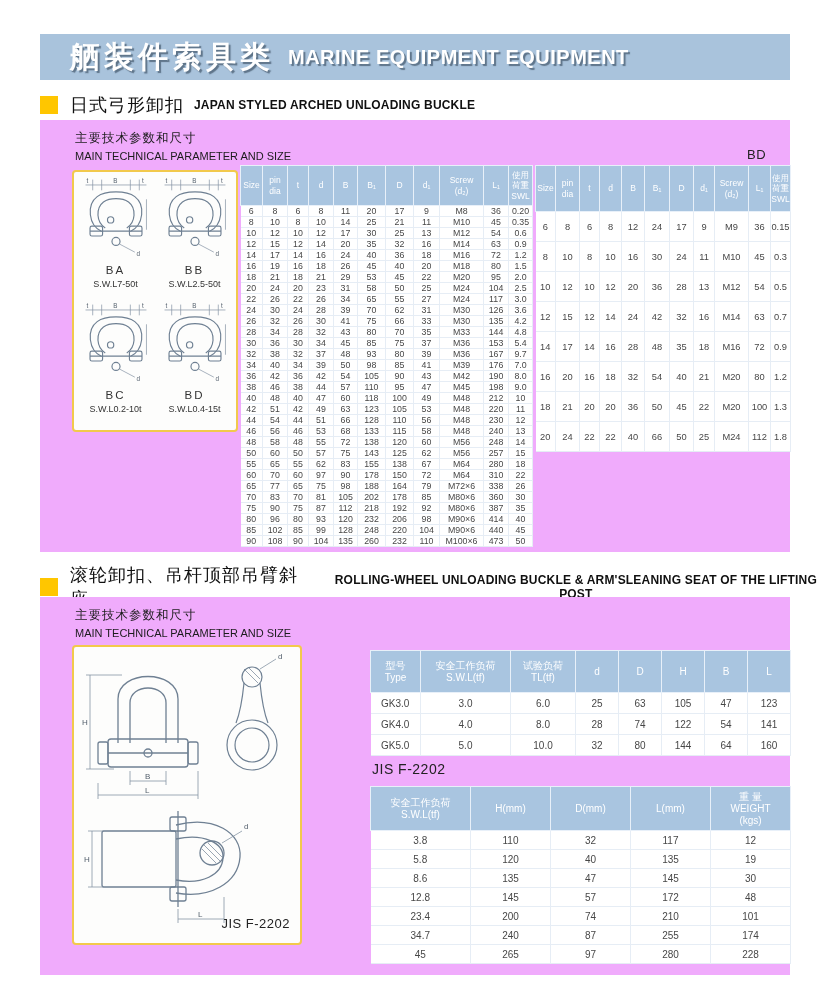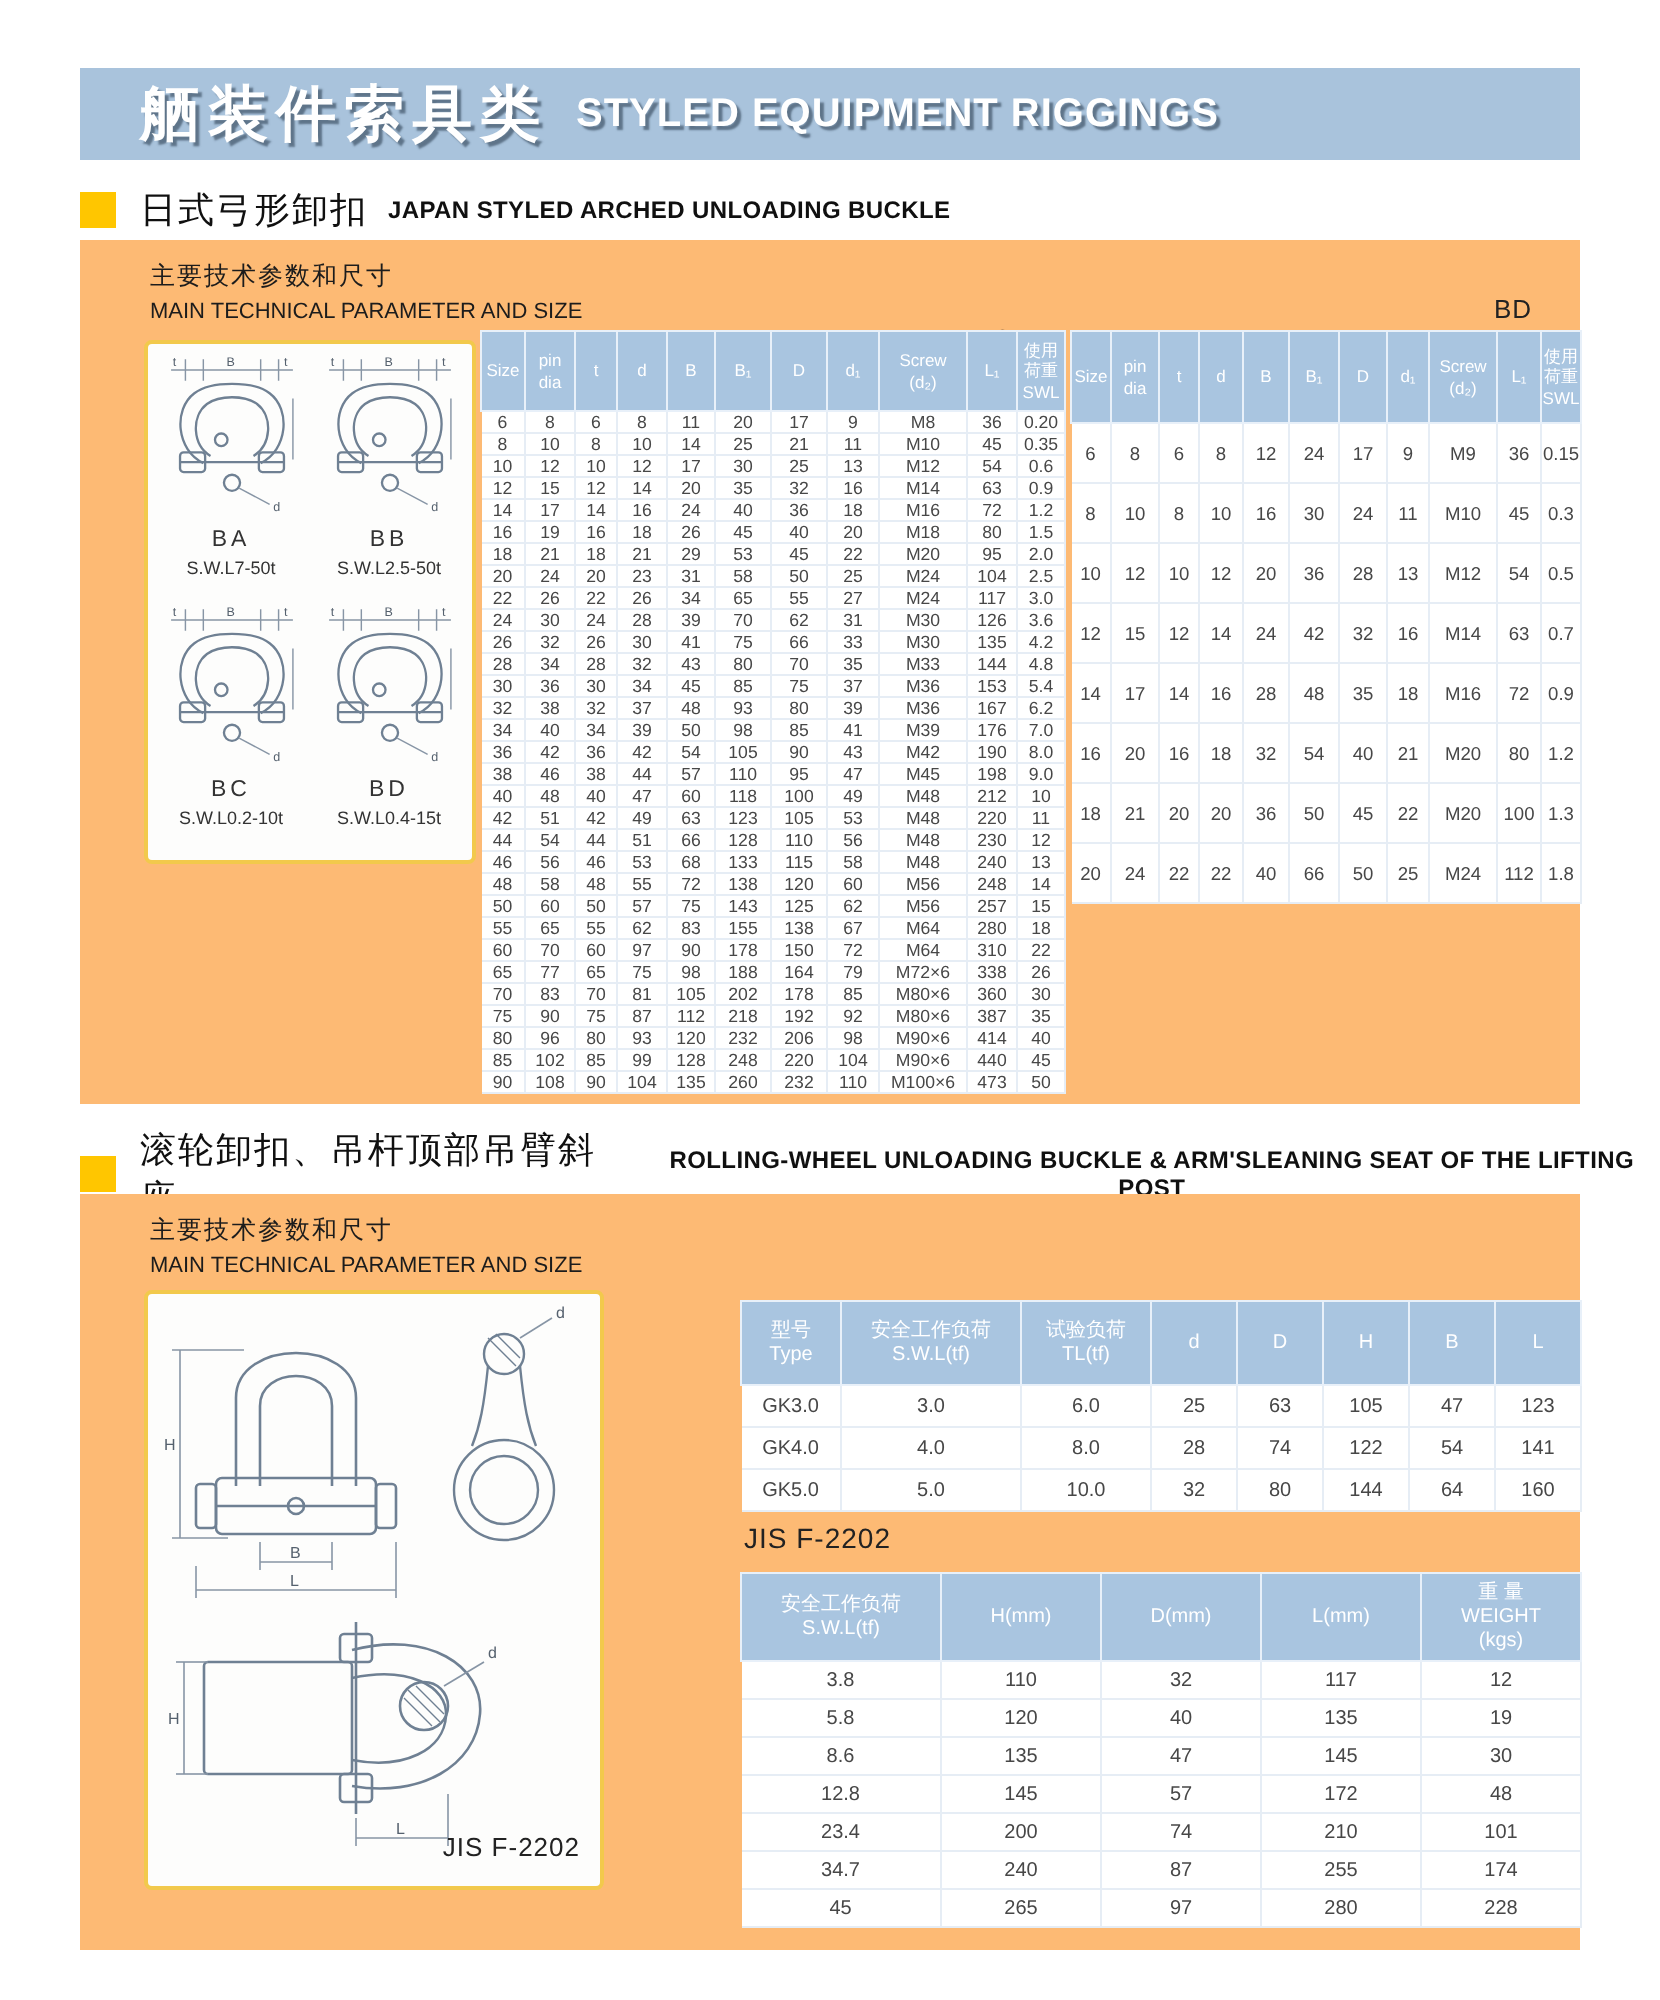--- a/index.html
+++ b/index.html
@@ -16,21 +16,21 @@
 
   
   .sec-title { position:absolute; left:40px; display:flex; align-items:center; }
   .bullet { width:18px; height:18px; background:#ffc600; margin-right:12px; flex:none; }
   .sec-cn { font-size:18px; font-weight:normal; color:#101010; letter-spacing:1px; }
   .sec-en { font-size:12px; font-weight:bold; color:#101010; margin-left:10px; letter-spacing:0.2px;text-align:center; }
   #sec1-title { top:93px; }
   #sec2-title { top:563px; }
 
   
-  .sec-box { position:absolute; left:40px; width:750px; background:#fdba74; }
+  .sec-box { position:absolute; left:40px; width:750px; background:#f0abfc; }
   #sec1-box { top:120px; height:432px; }
   #sec2-box { top:597px; height:378px; }
 
   .param { position:absolute; left:35px; top:10px; color:#1c1c1c; }
   .param-cn { font-size:12.5px; letter-spacing:1px; }
   .param-en { font-size:11px; margin-top:3px; }
 
   
   .diag-box { position:absolute; background:#fdfdfc; border:2px solid #f2c94c; border-radius:4px; }
   #diagram1 { left:32px; top:50px; width:166px; height:262px;
@@ -124,21 +124,21 @@
           <circle cx="34" cy="49" r="3.5"></circle>
         </g>
         <line x1="44" y1="76" x2="61" y2="85" stroke="#8795a5" stroke-width="0.8"></line>
         <text x="63" y="89" font-size="7" fill="#55616e">d</text>
       </symbol>
     </defs>
   </svg>
 
   <div class="banner">
     <span class="banner-cn">舾装件索具类</span>
-    <span class="banner-en">STYLED EQUIPMENT RIGGINGS</span>
+    <span class="banner-en">MARINE EQUIPMENT EQUIPMENT</span>
   </div>
 
   <div class="sec-title" id="sec1-title">
     <span class="bullet"></span>
     <span class="sec-cn">日式弓形卸扣</span>
     <span class="sec-en">JAPAN STYLED ARCHED UNLOADING BUCKLE</span>
   </div>
 
   <div class="sec-box" id="sec1-box">
     <div class="param">
@@ -374,21 +374,21 @@
             <td>32</td>
             <td>38</td>
             <td>32</td>
             <td>37</td>
             <td>48</td>
             <td>93</td>
             <td>80</td>
             <td>39</td>
             <td>M36</td>
             <td>167</td>
-            <td>6.2</td>
+            <td>9.7</td>
           </tr>
           <tr>
             <td>34</td>
             <td>40</td>
             <td>34</td>
             <td>39</td>
             <td>50</td>
             <td>98</td>
             <td>85</td>
             <td>41</td>

